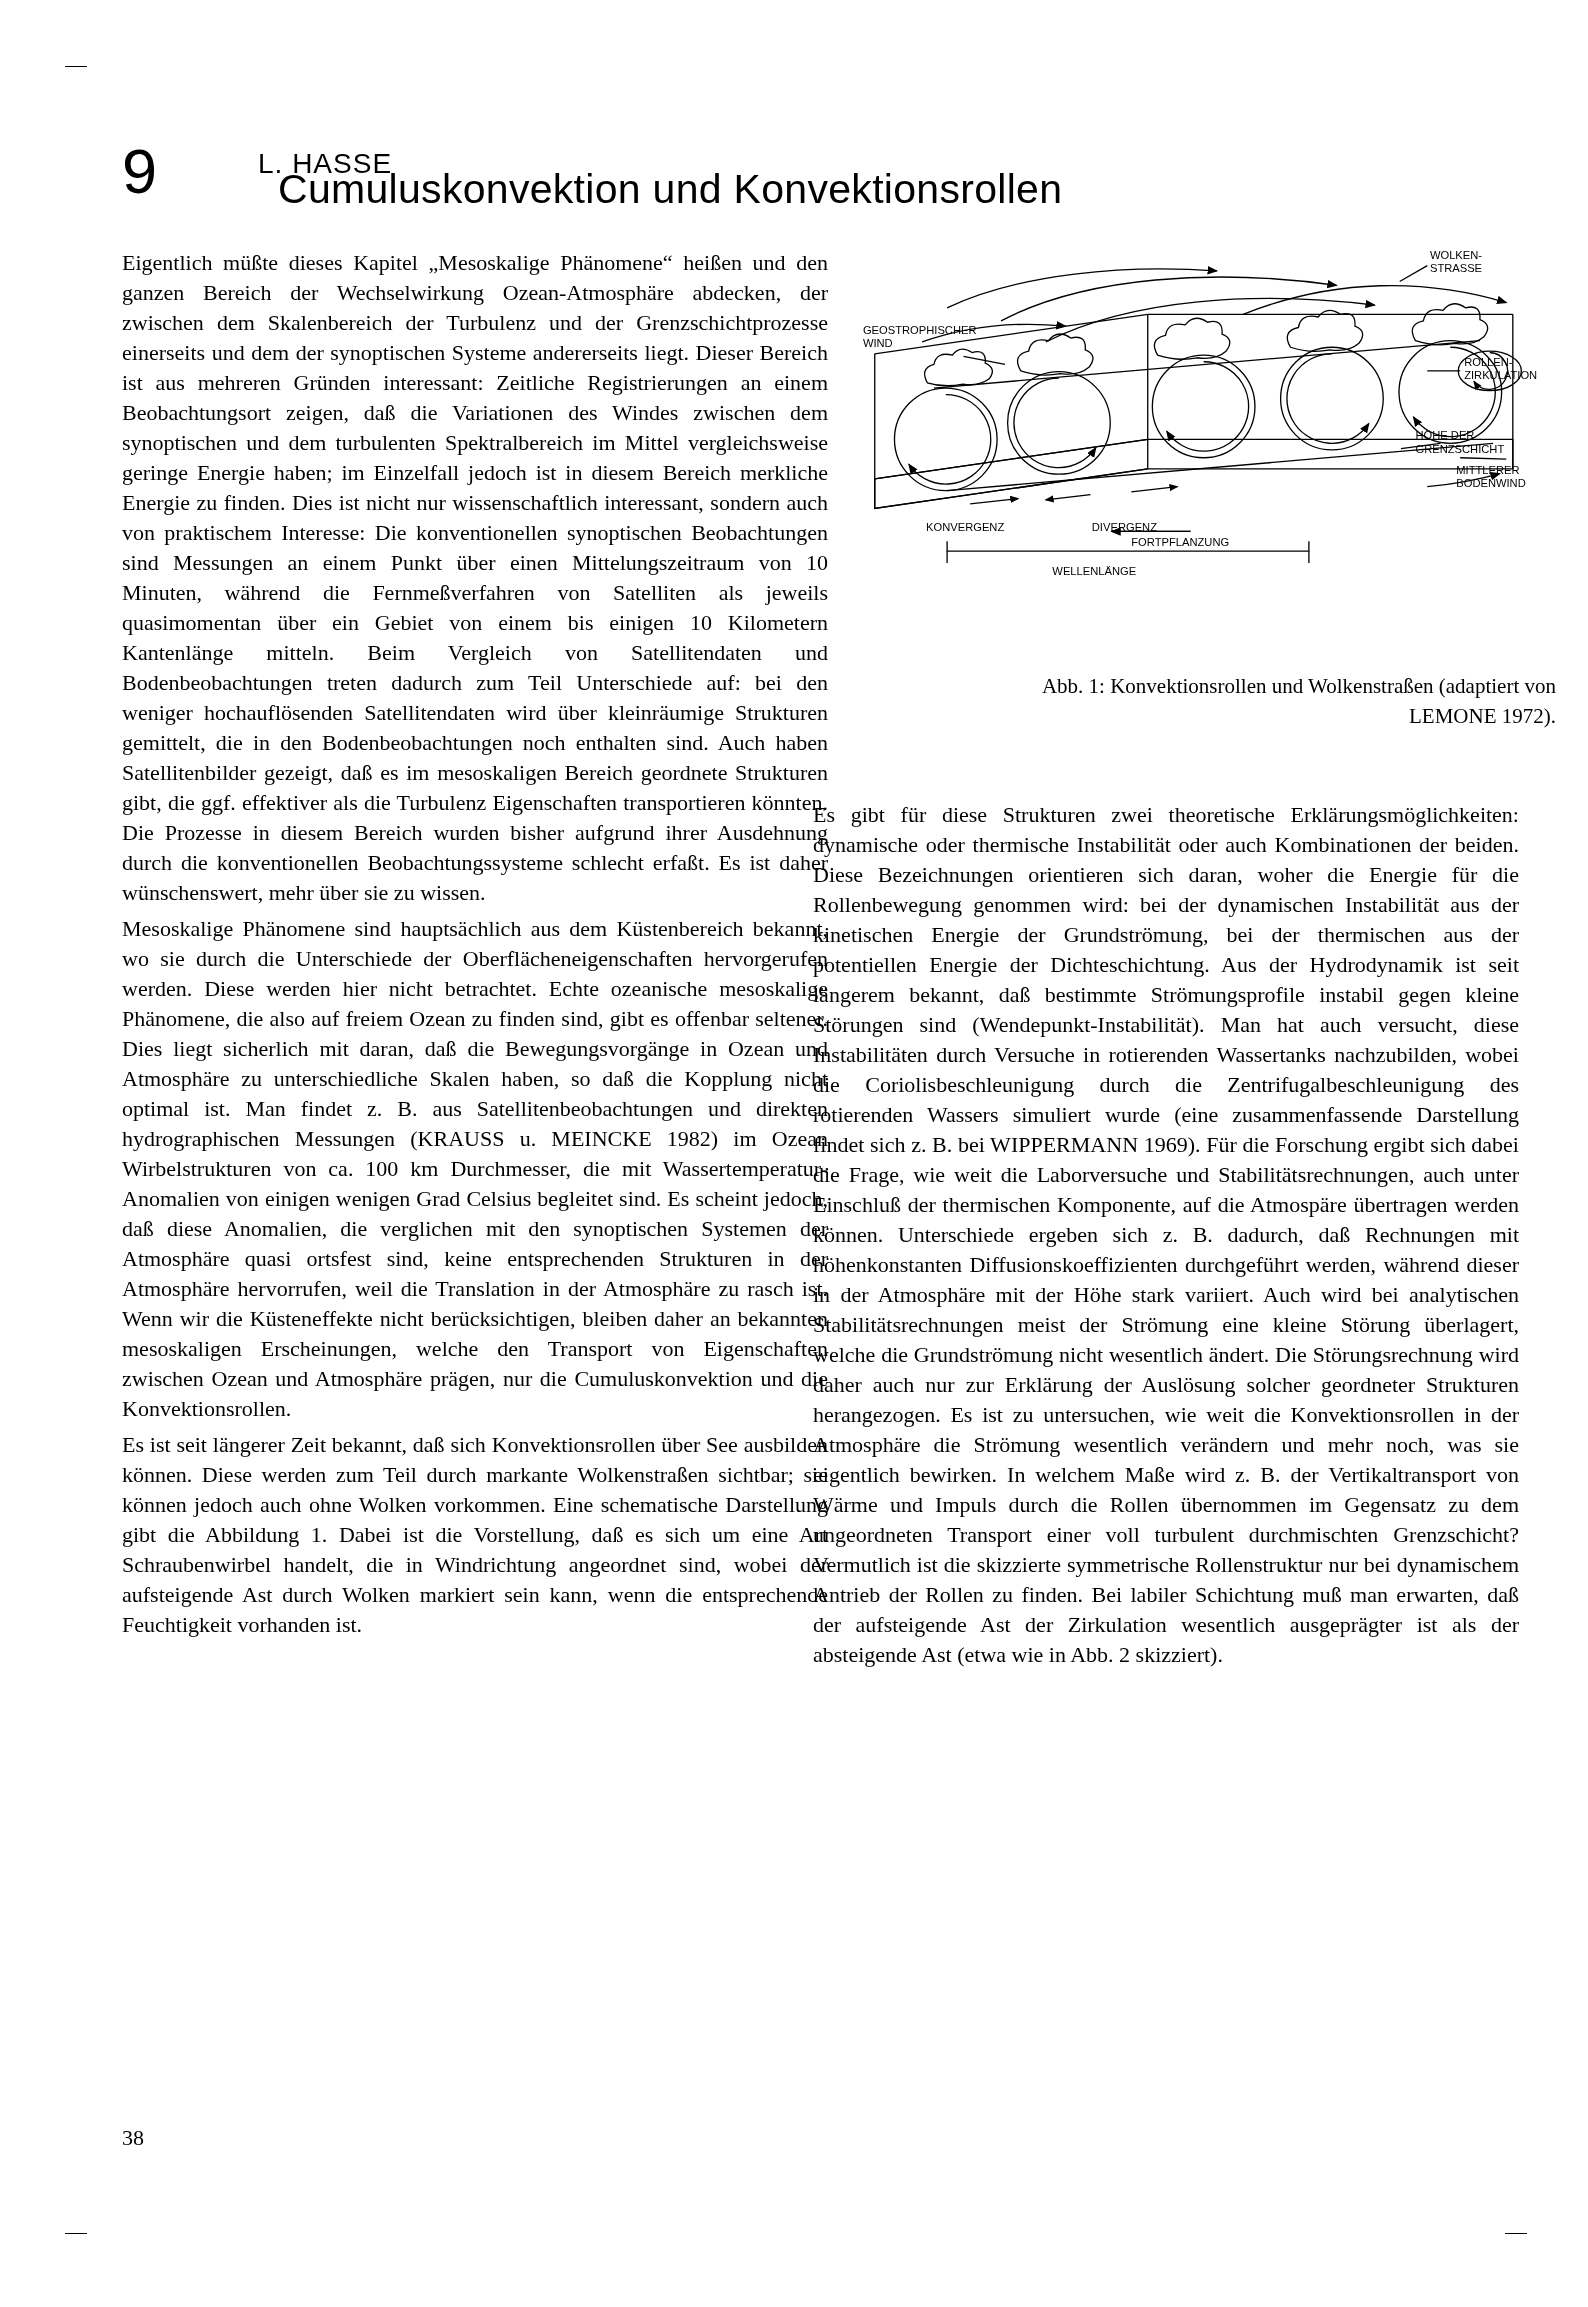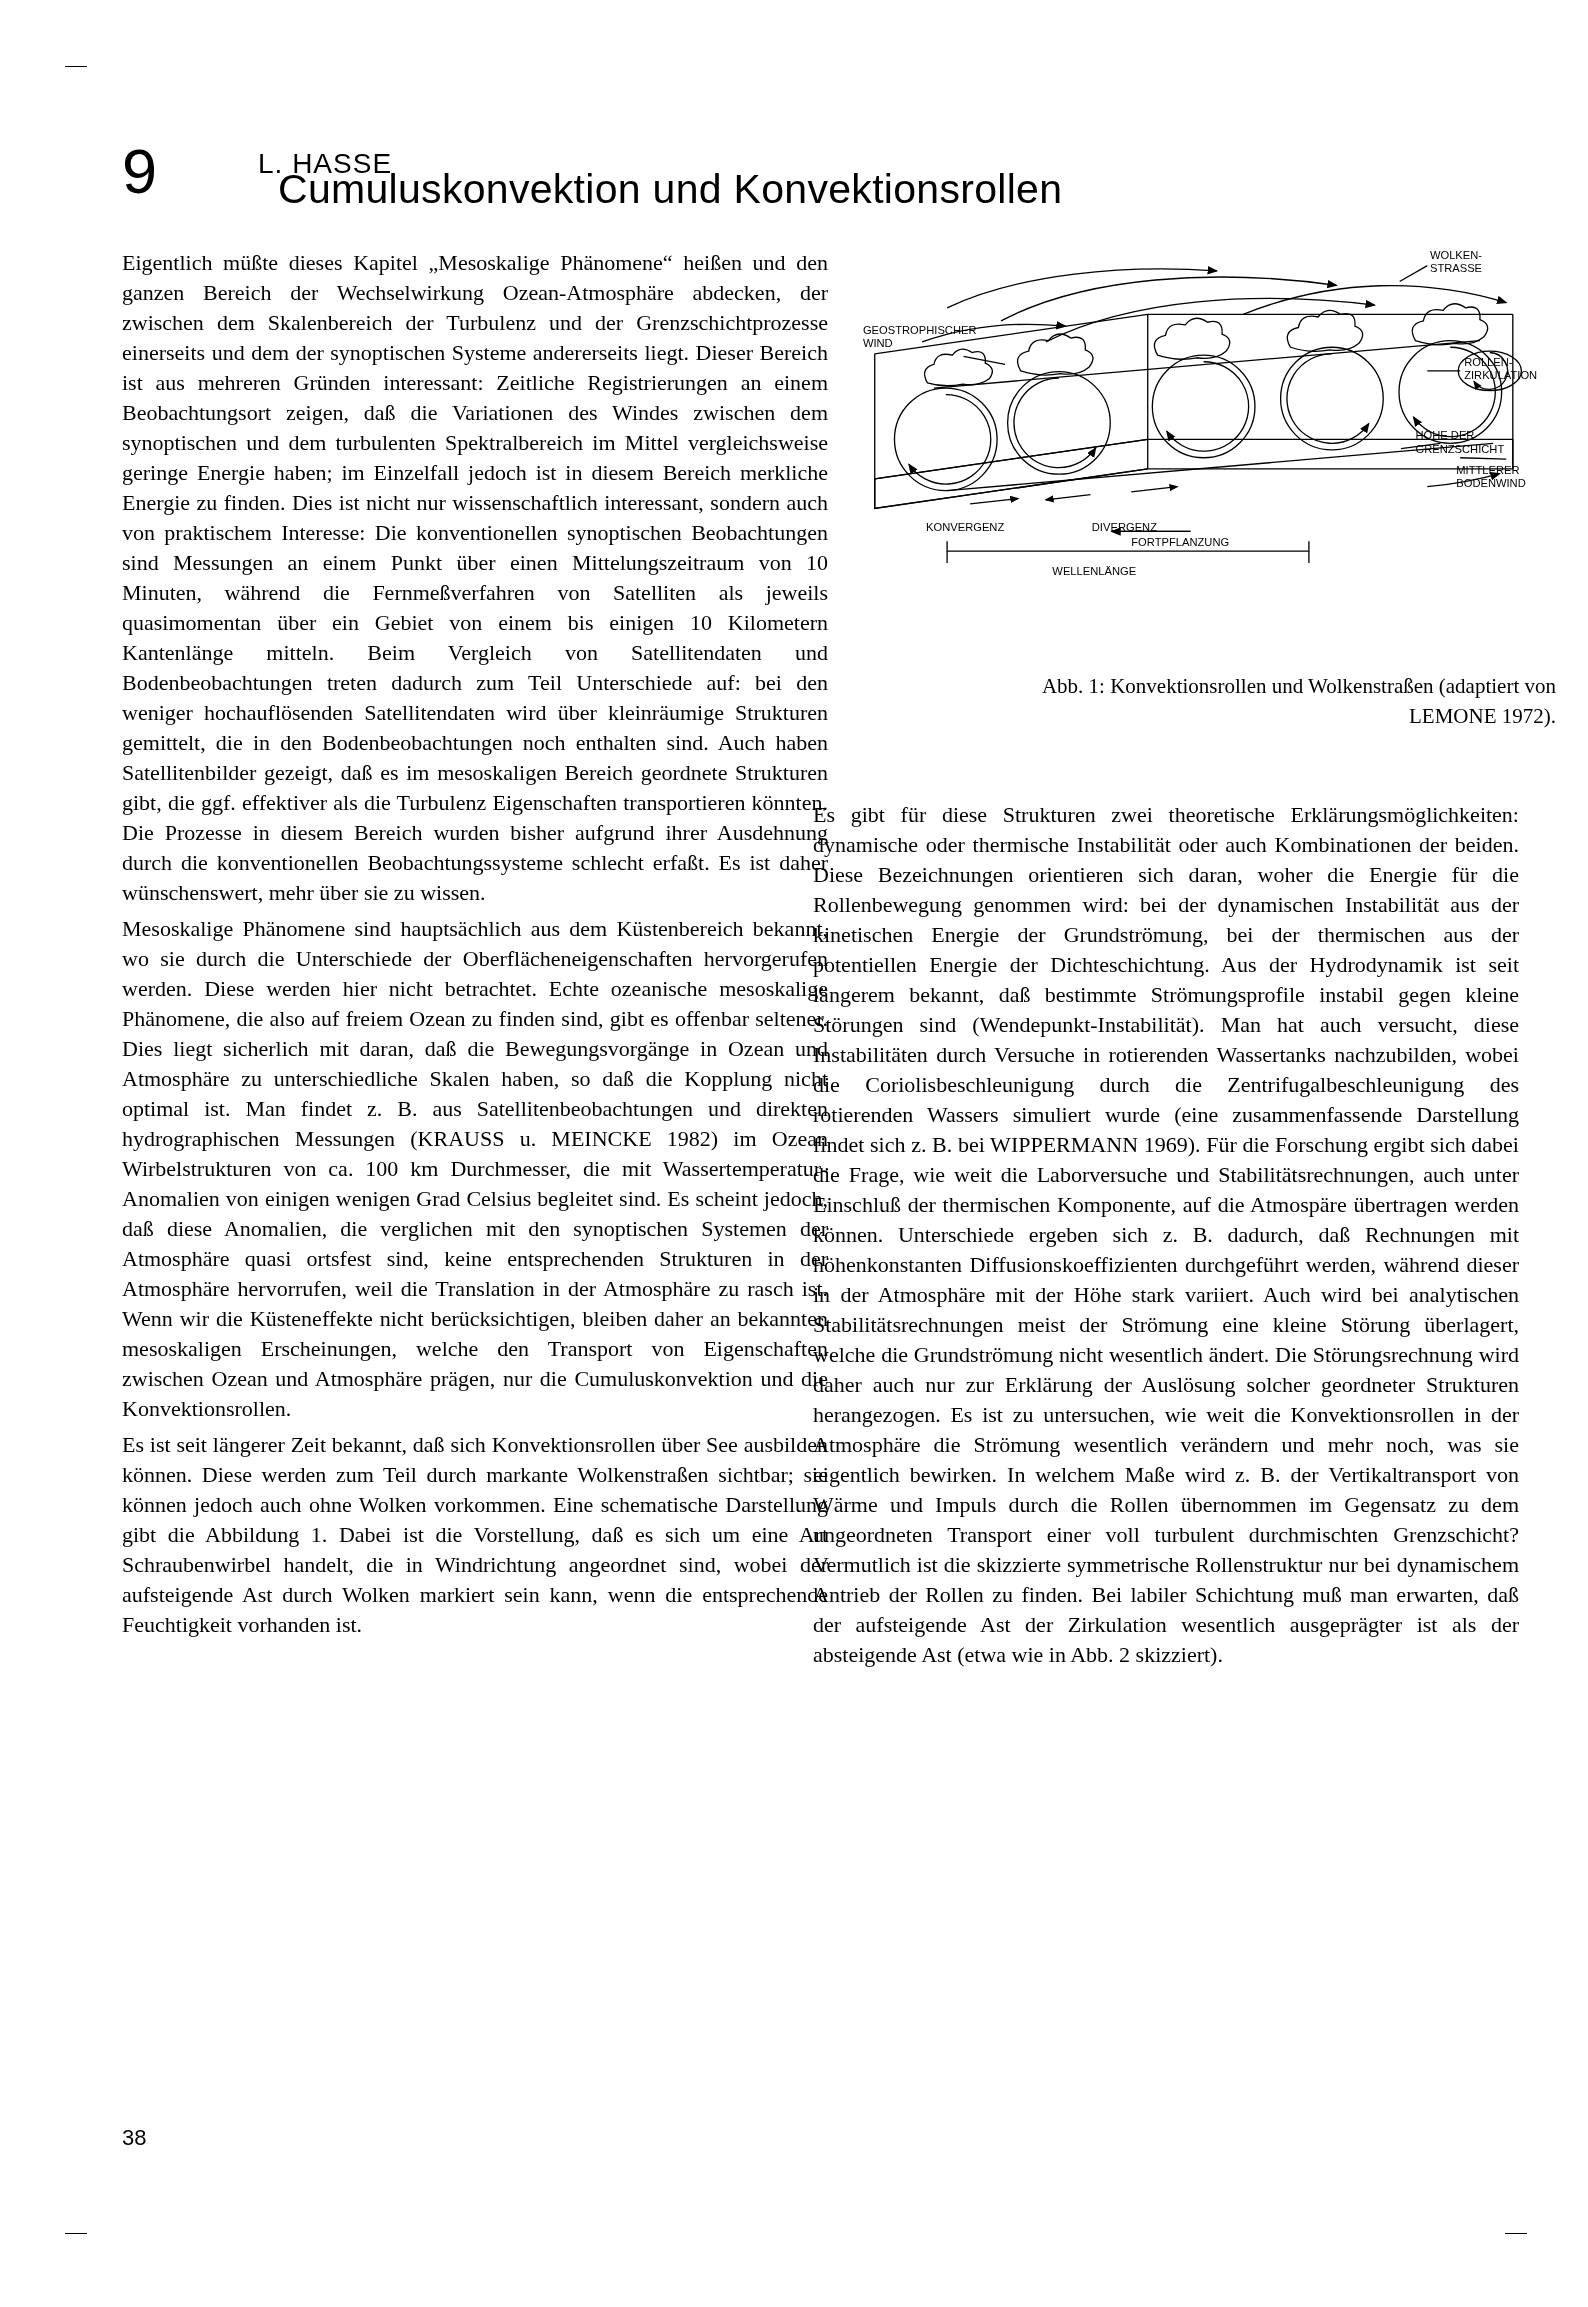--- a/index.html
+++ b/index.html
@@ -95,21 +95,21 @@
     text-align: right;
   }
   .fig-caption .lbl { font-weight: normal; }
   .fig-caption .ln2 { display: block; margin-left: 43px; }
   
   .page-number {
     position: absolute;
     left: 122px;
     top: 2125px;
     font-size: 22px;
-    font-family: Liberation Sans, sans-serif;
+    font-family: Liberation Serif, serif;
     text-align: right;
   }
   
   .crop {
     position: absolute;
     background: #000;
   }
 </style>
 </head>
 <body>

